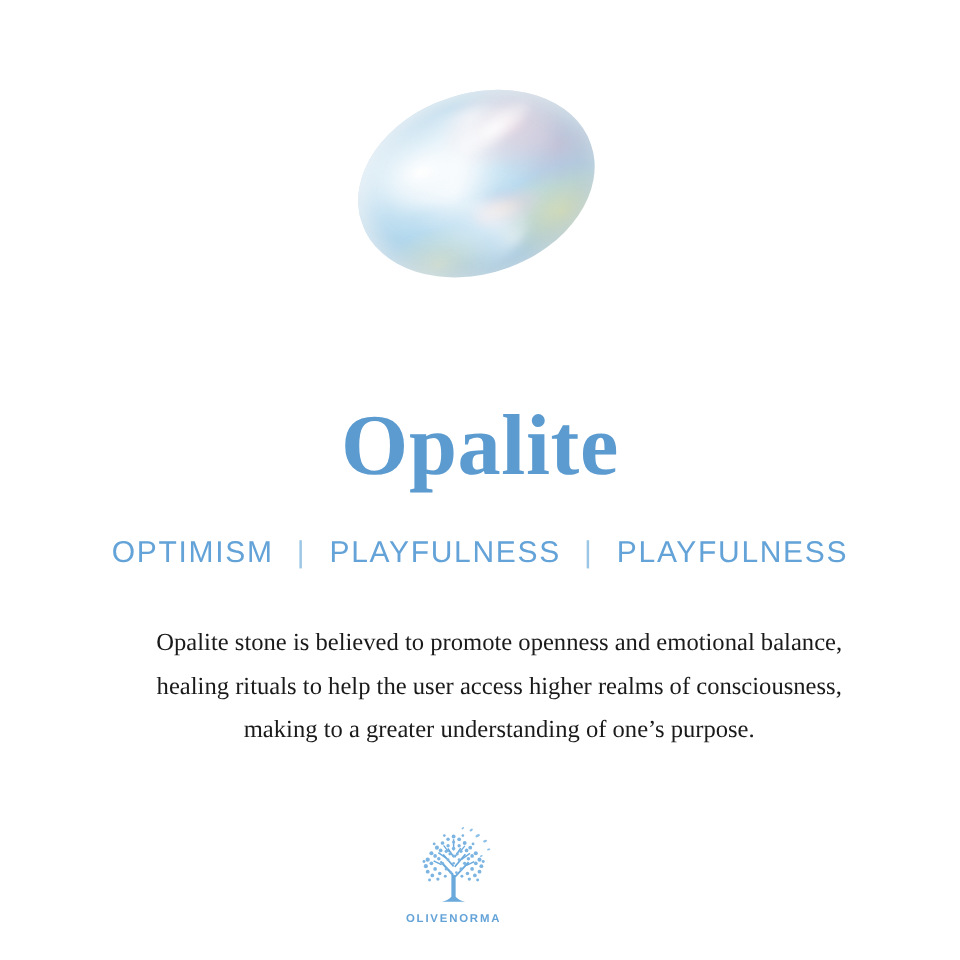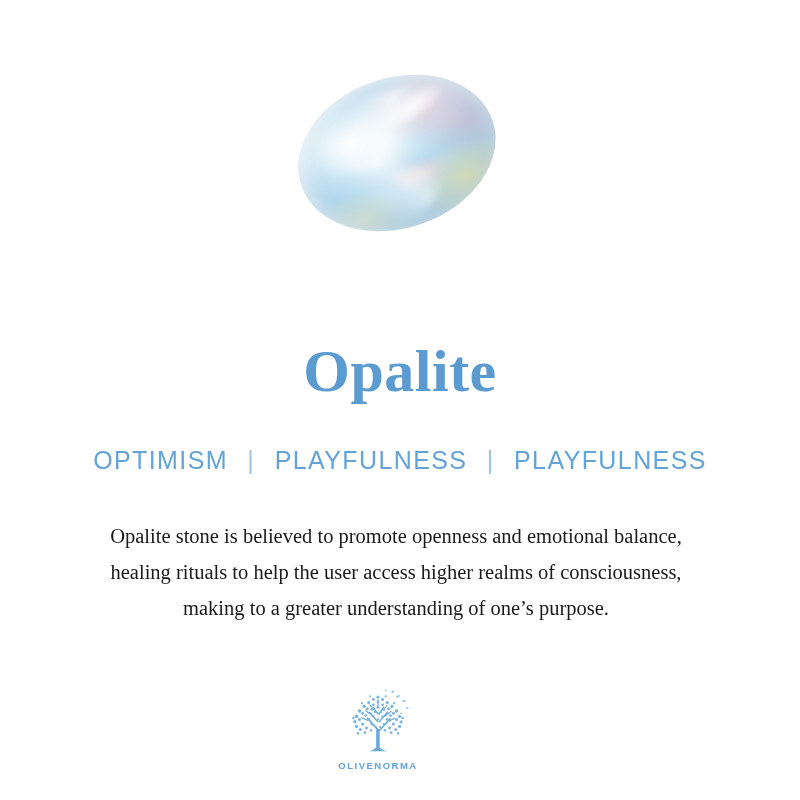--- a/index.html
+++ b/index.html
@@ -105,21 +105,21 @@
   }
 
   
   .title {
     position: absolute;
     left: 0;
     top: 336px;
     width: 800px;
     text-align: center;
     font-family: "Liberation Serif", serif;
-    font-size: 60px;
+    font-size: 72px;
     line-height: 70px;
     font-weight: 700;
     color: #5b9bd0;
     letter-spacing: 0.5px;
   }
 
   
   .subtitle {
     position: absolute;
     left: 0;
@@ -138,21 +138,21 @@
   .subtitle .sep {
     display: inline-block;
     color: #9cc6e6;
     padding: 0 11px;
     font-weight: 300;
   }
 
   
   .body-copy {
     position: absolute;
-    left: 36px;
+    left: 56px;
     top: 518px;
     width: 720px;
     text-align: center;
     font-family: "Liberation Serif", serif;
     font-size: 20.5px;
     line-height: 36px;
     color: #1a1a1a;
   }
   .body-copy .ln { display: block; white-space: nowrap; }
 

